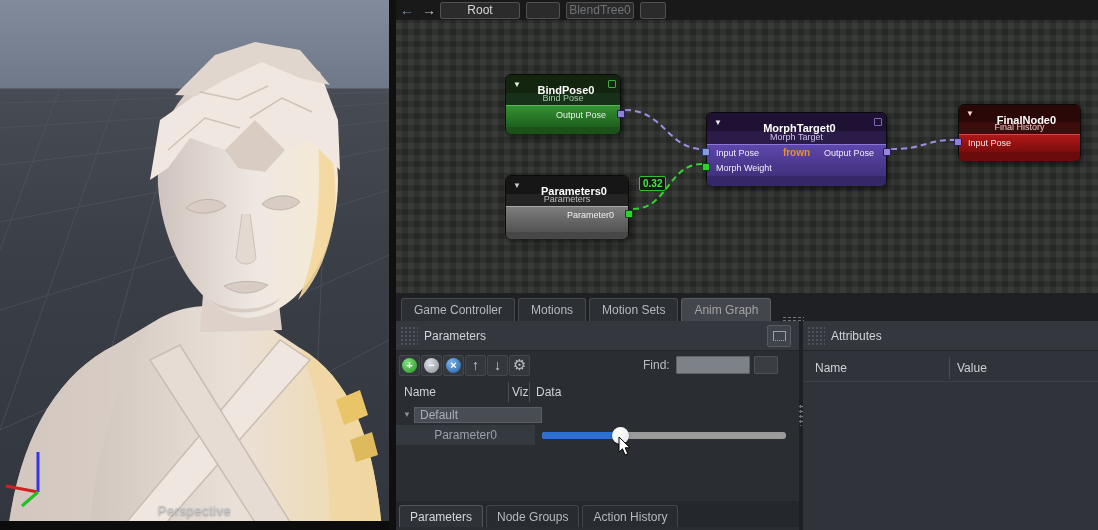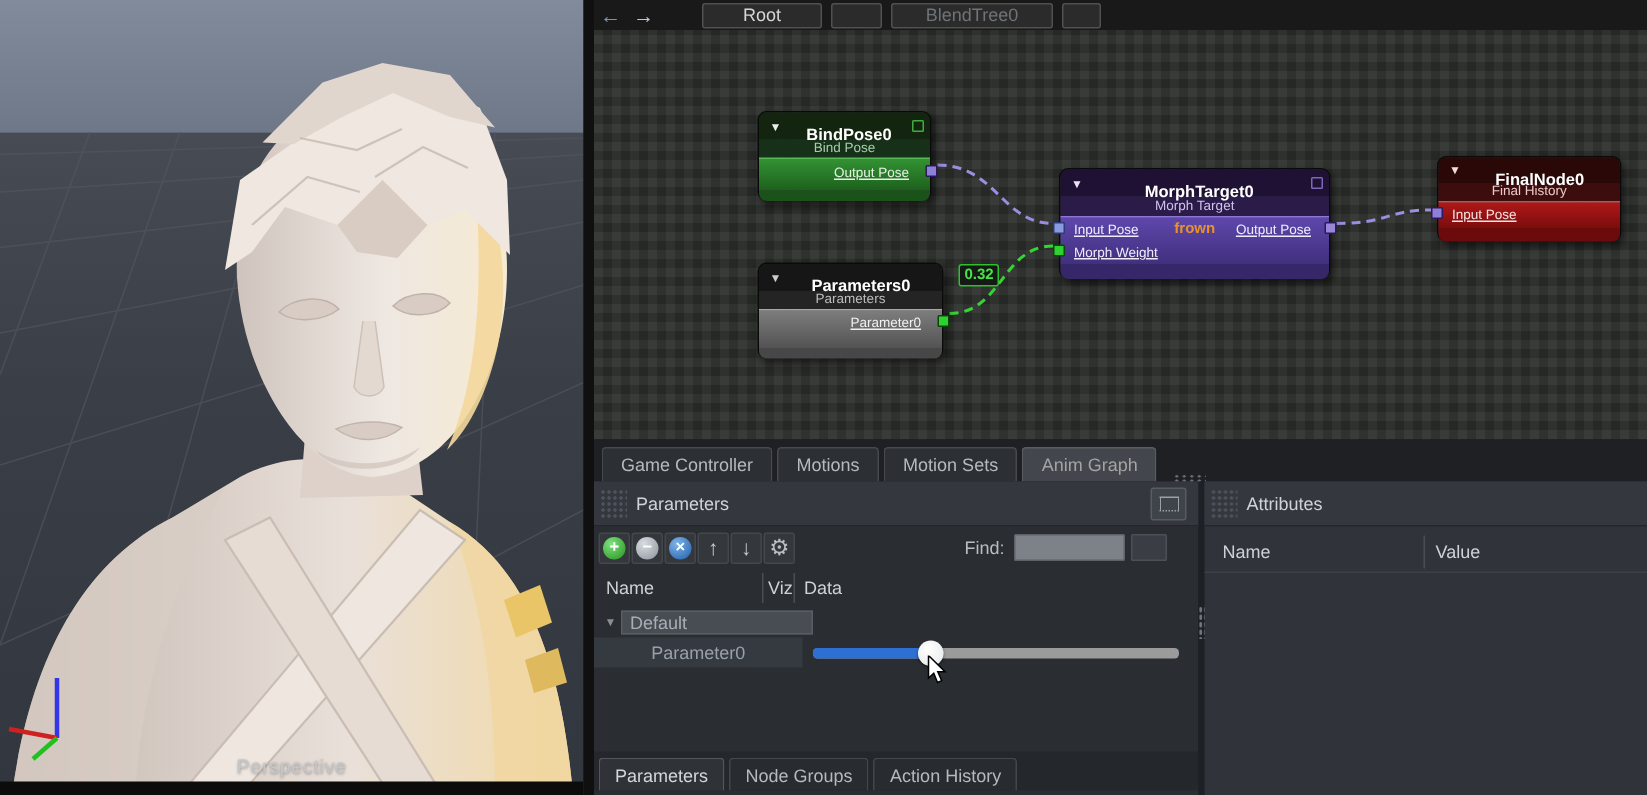--- a/index.html
+++ b/index.html
@@ -18,42 +18,42 @@
 
   
   .topbar { position:absolute; left:396px; top:0; width:702px; height:20px; background:#191919;
     display:flex; align-items:center; }
   .nav-arrow { width:22px; text-align:center; font-weight:bold; font-size:14px; cursor:default; }
   .nav-arrow.back { color:#7f93a8; }
   .nav-arrow.fwd  { color:#b9cada; }
   .crumb-tab { height:17px; margin-left:6px; background:#2b2b2b; border:1px solid #515151;
     border-radius:2px; font-size:12px; display:flex; align-items:center; justify-content:center;
     color:#d6d6d6; }
-  .crumb-root  { width:80px; margin-left:28px; }
+  .crumb-root  { width:80px; margin-left:0; }
   .crumb-mini1 { width:34px; }
-  .crumb-blend { width:108px; color:#6f7377; }
+  .crumb-blend { width:68px; color:#6f7377; }
   .crumb-mini2 { width:26px; }
 
   
   .graph { position:absolute; left:396px; top:20px; width:702px; height:273px; background:#2b2d2a;
     background-image:
       repeating-linear-gradient(0deg, rgba(255,255,255,.035) 0 6px, rgba(0,0,0,.06) 6px 12px),
       repeating-linear-gradient(90deg, rgba(255,255,255,.035) 0 6px, rgba(0,0,0,.06) 6px 12px);
     overflow:hidden; }
   .wires { position:absolute; left:0; top:0; pointer-events:none; }
 
   .node { position:absolute; border:1px solid #0a0a0a; border-radius:6px;
     box-shadow:2px 3px 6px rgba(0,0,0,.55); overflow:visible; }
   .node .hdr { display:flex; align-items:center; border-radius:5px 5px 0 0; padding:0 4px; }
   .node .tri { font-size:8px; margin:0 3px; }
   .node .title { flex:1; text-align:center; font-weight:bold; font-size:11px; color:#fff;margin-top:12px; }
   .node .hsq { width:8px; height:8px; border-radius:1px; }
   .node .sub { text-align:center; font-size:9px; }
   .port { position:absolute; width:8px; height:8px; border-radius:1px; }
-  .plbl { font-size:9px; position:absolute; white-space:nowrap;text-decoration:underline; }
+  .plbl { font-size:9px; position:absolute; white-space:nowrap; }
 
   .n-bind { left:109px; top:54px; width:116px; height:60px; }
   .n-bind .hdr { height:18px; background:#13240f; }
   .n-bind .sub { height:12px; line-height:11px; background:#17301a; color:#a6cfa6; }
   .n-bind .body { height:22px; background:linear-gradient(#339233,#1d601d); position:relative;
     border-top:1px solid #57b857; }
   .n-bind .foot { height:7px; background:#1a521a; border-radius:0 0 5px 5px; }
 
   .n-params { left:109px; top:155px; width:124px; height:64px; }
   .n-params .hdr { height:18px; background:#161616; }

